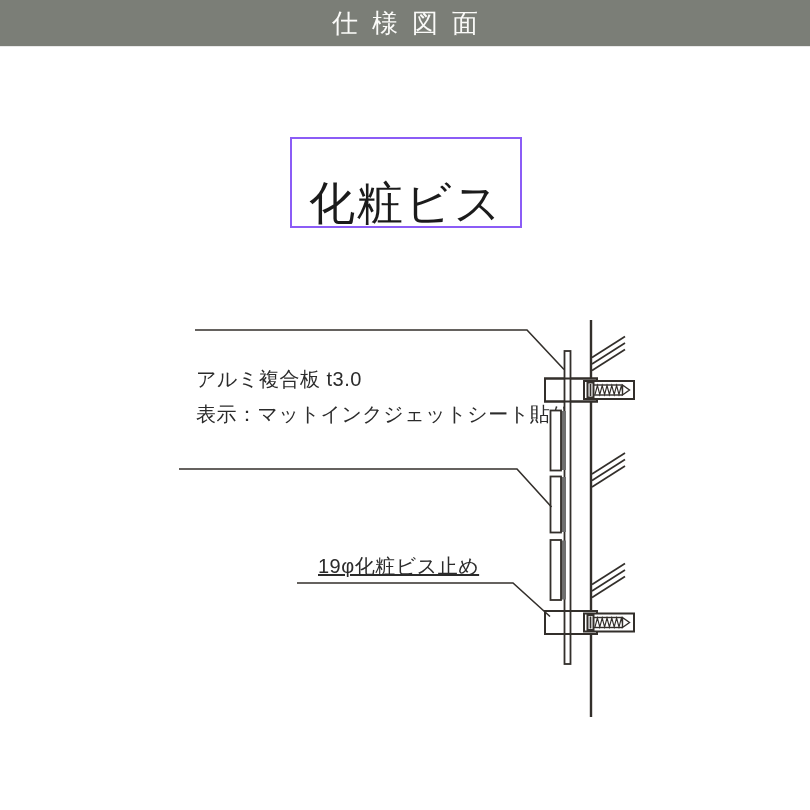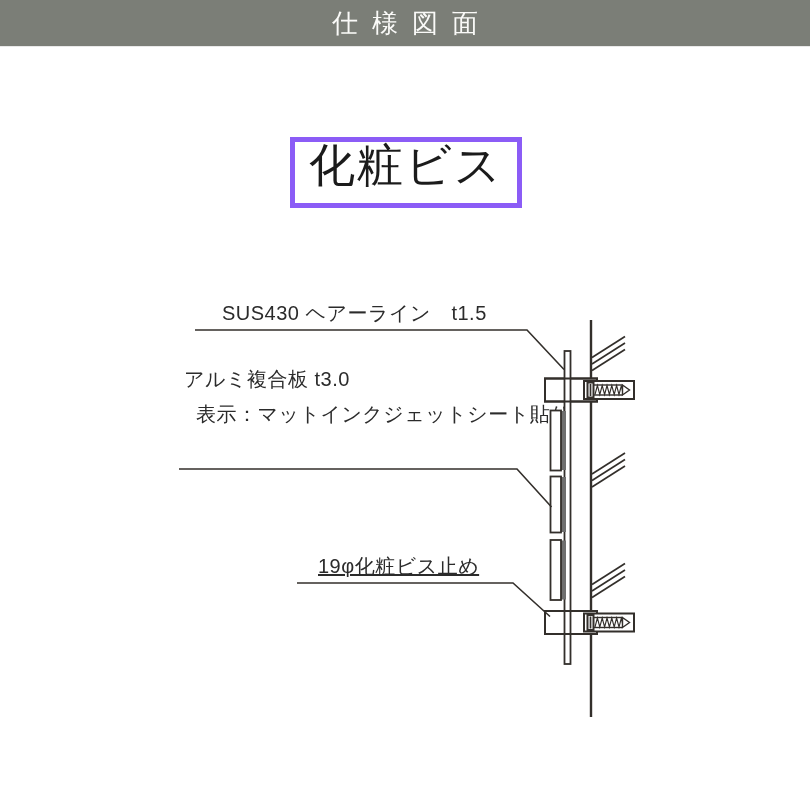--- a/index.html
+++ b/index.html
@@ -18,34 +18,34 @@
     background:var(--header-bg);
     display:flex;align-items:center;justify-content:center;
     border-bottom:1px solid #e9e9e9;
   }
   .header-title{
     color:#fafaf8;font-size:26px;font-weight:400;
     letter-spacing:14px;text-indent:14px;line-height:1;
   }
 
   .title-box{
-    position:absolute;left:290px;top:137px;width:232px;height:71px;
-    background:#fff;border:5px solid #8b5cf6;
-    display:flex;align-items:flex-start;justify-content:center;
+    position:absolute;left:290px;top:137px;width:232px;height:91px;
+    background:#fff;border:2px solid #8b5cf6;
+    display:flex;align-items:flex-end;justify-content:center;
   }
   .title-box-label{
     font-size:46px;font-weight:500;color:#1b1b1b;letter-spacing:2px;line-height:1;
   }
 
   .callout{
     position:absolute;font-size:20px;line-height:1.2;color:var(--text);
     letter-spacing:0.5px;white-space:nowrap;
   }
   .co-material{left:222px;top:301px;}
-  .co-panel{left:184px;top:367px;}
+  .co-panel{left:196px;top:367px;}
   .co-front{left:196px;top:402px;}
   .co-back{left:196px;top:437px;}
   .co-screw{left:318px;top:554px;text-decoration:underline;}
 
   svg.diagram{position:absolute;left:0;top:0;}
   .ln{stroke:var(--line);fill:none;stroke-width:2;}
   .lnthin{stroke:var(--line);fill:none;stroke-width:1.7;}
   .wfill{fill:#fff;stroke:var(--line);stroke-width:2;}
   .gray{fill:var(--magnet);stroke:none;}
   .leader{fill:none;stroke:var(--line);stroke-width:1.6;}
@@ -56,21 +56,20 @@
 <div class="page">
 
   <div class="header">
     <div class="header-title">仕様図面</div>
   </div>
 
   <div class="title-box">
     <div class="title-box-label">化粧ビス</div>
   </div>
 
-  <div class="callout co-material">SUS430 ヘアーライン　t1.5</div>
   <div class="callout co-panel">アルミ複合板 t3.0</div>
   <div class="callout co-front">表示：マットインクジェットシート貼り</div>
   <div class="callout co-screw">19φ化粧ビス止め</div>
 
   <svg class="diagram" width="810" height="810" viewBox="0 0 810 810" aria-hidden="true">
 
     <defs>
       <g id="screw-internals">
 
         <rect x="584" y="381" width="50" height="18" class="wfill"></rect>

